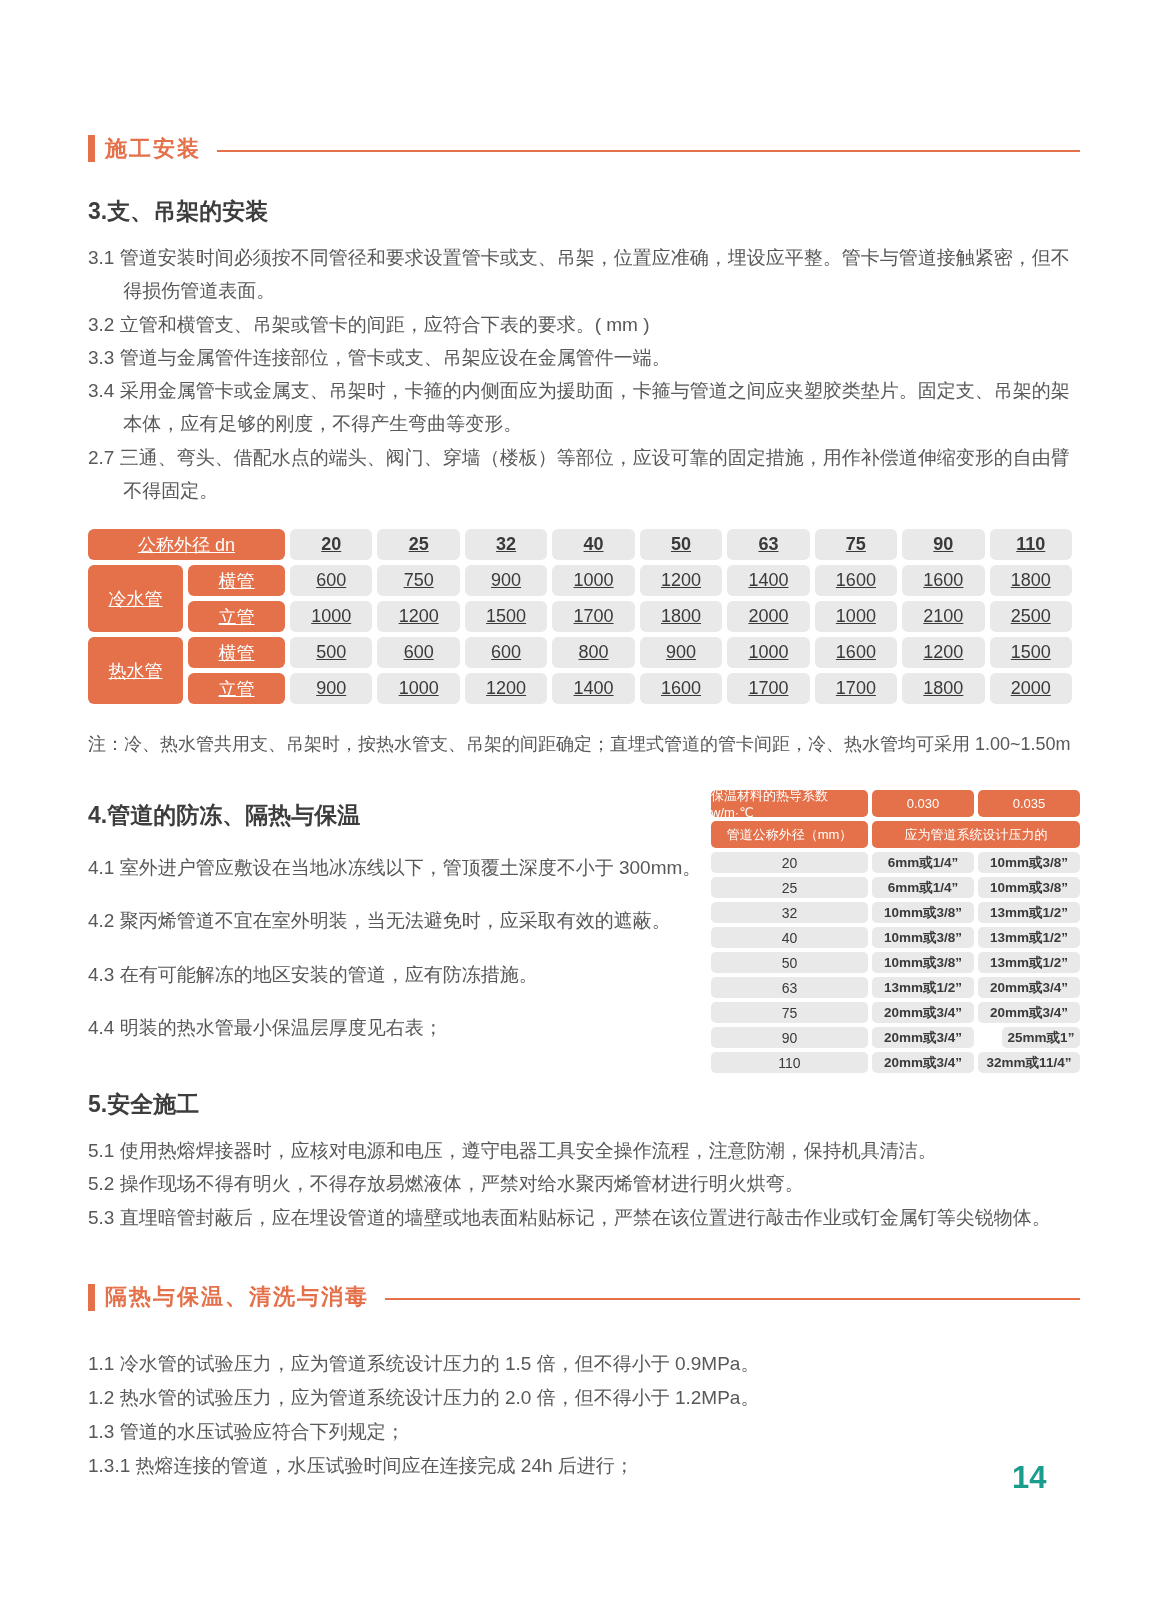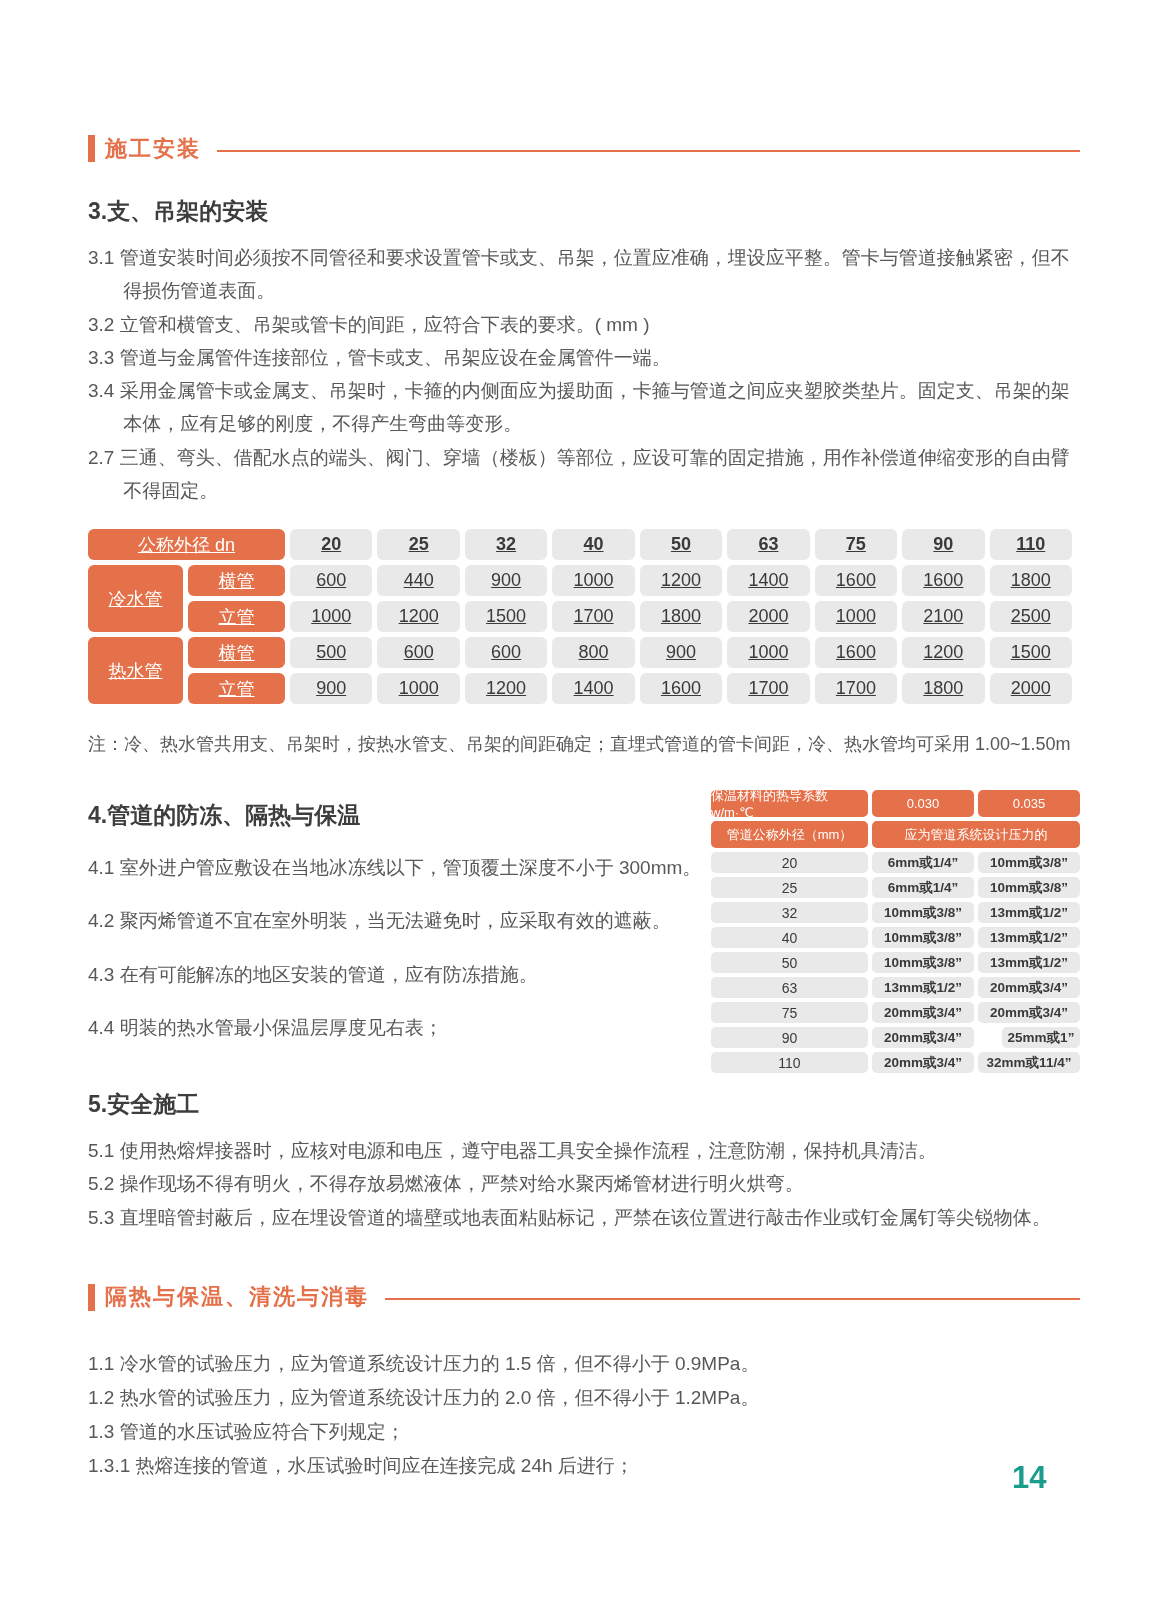--- a/index.html
+++ b/index.html
@@ -95,21 +95,21 @@
       <div class="tc gr head" style="grid-area: 1 / 5;">32</div>
       <div class="tc gr head" style="grid-area: 1 / 6;">40</div>
       <div class="tc gr head" style="grid-area: 1 / 7;">50</div>
       <div class="tc gr head" style="grid-area: 1 / 8;">63</div>
       <div class="tc gr head" style="grid-area: 1 / 9;">75</div>
       <div class="tc gr head" style="grid-area: 1 / 10;">90</div>
       <div class="tc gr head" style="grid-area: 1 / 11;">110</div>
       <div class="tc or" style="grid-area: 2 / 1 / span 2;">冷水管</div>
       <div class="tc or" style="grid-area: 2 / 2;">横管</div>
       <div class="tc gr" style="grid-area: 2 / 3;">600</div>
-      <div class="tc gr" style="grid-area: 2 / 4;">440</div>
+      <div class="tc gr" style="grid-area: 2 / 4;">750</div>
       <div class="tc gr" style="grid-area: 2 / 5;">900</div>
       <div class="tc gr" style="grid-area: 2 / 6;">1000</div>
       <div class="tc gr" style="grid-area: 2 / 7;">1200</div>
       <div class="tc gr" style="grid-area: 2 / 8;">1400</div>
       <div class="tc gr" style="grid-area: 2 / 9;">1600</div>
       <div class="tc gr" style="grid-area: 2 / 10;">1600</div>
       <div class="tc gr" style="grid-area: 2 / 11;">1800</div>
       <div class="tc or" style="grid-area: 3 / 2;">立管</div>
       <div class="tc gr" style="grid-area: 3 / 3;">1000</div>
       <div class="tc gr" style="grid-area: 3 / 4;">1200</div>

